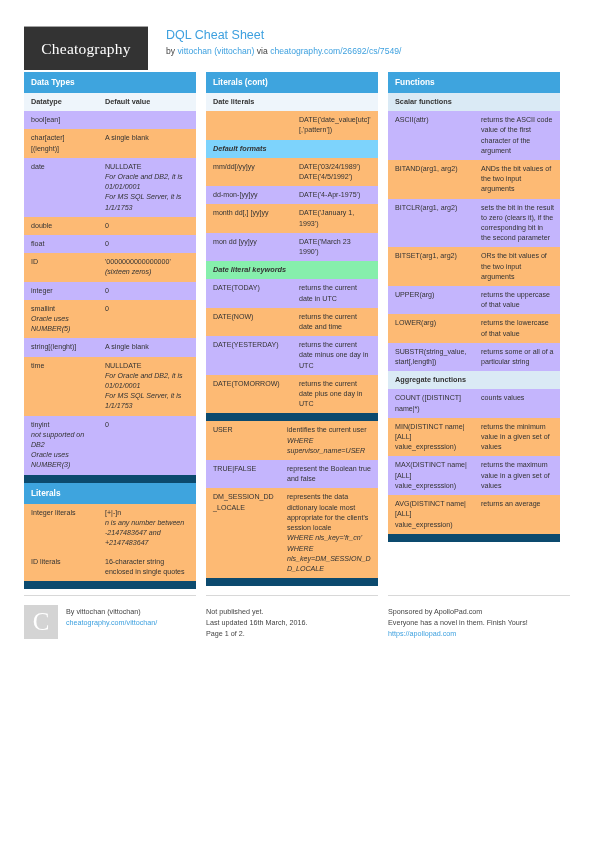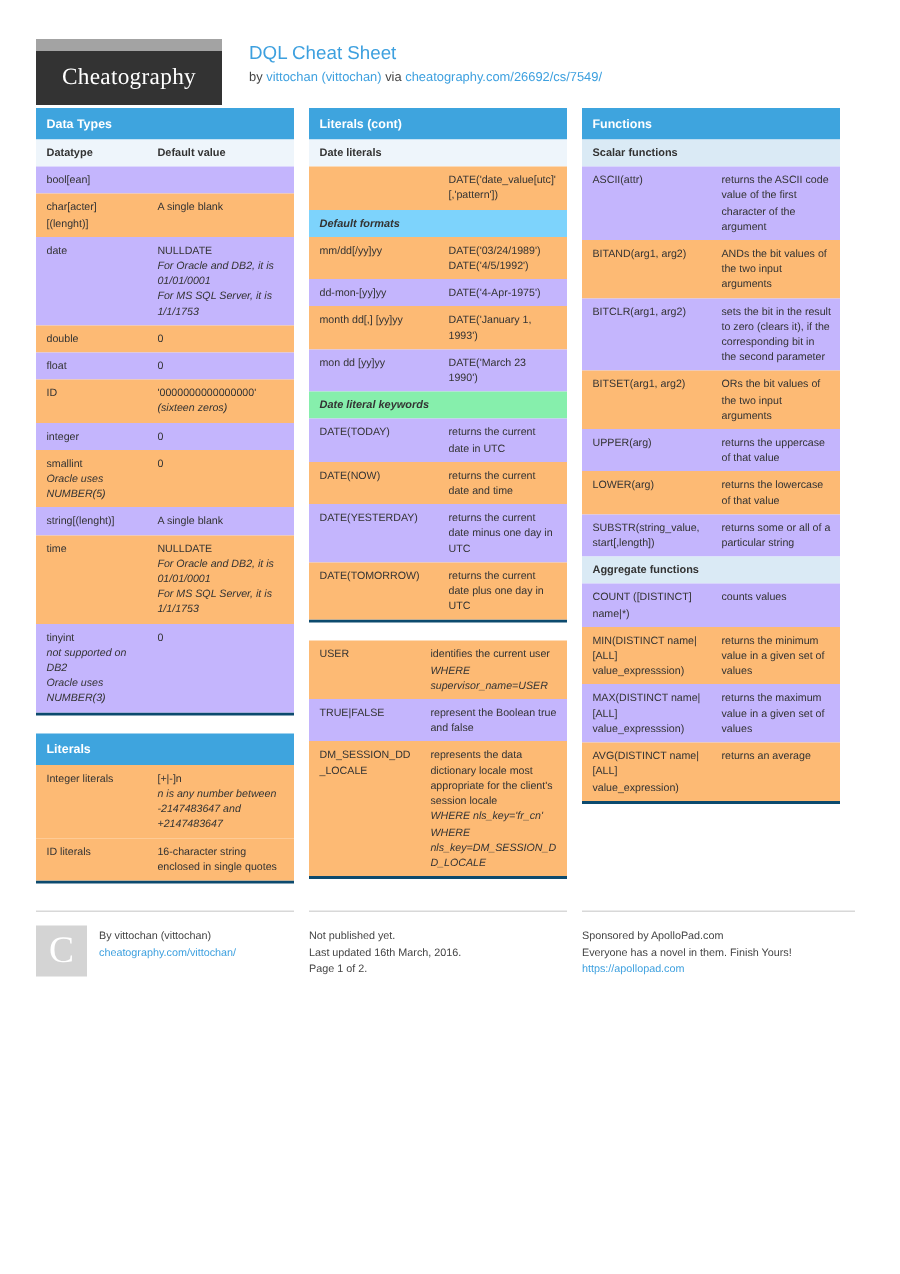--- a/index.html
+++ b/index.html
@@ -9,21 +9,21 @@
     background: #ffffff;
     font-family: "Liberation Sans", sans-serif;
   }
   .page { width: 600px; height: 849px; position: relative; padding: 0 24px; }
 
   
   .header { display: flex; align-items: flex-start; padding-top: 26px; height: 62px; }
   .logo-box {
     width: 124px; height: 44px;
     background: #333333;
-    border-top: 8px solid #a3a3a3;
+    border-top: 1px solid #a3a3a3;
     display: flex; align-items: center; justify-content: center;
     flex: 0 0 auto;
   }
   .logo-text {
     color: #ffffff;
     font-family: "Liberation Serif", serif;
     font-size: 15.5px;
     letter-spacing: .2px;
   }
   .title-block { padding-left: 18px; padding-top: 1px; }
@@ -31,21 +31,21 @@
     color: #3da0df; font-size: 12.5px; font-weight: normal;
     line-height: 16px; margin: 0 0 2px 0;
   }
   .byline { font-size: 8.6px; color: #444; line-height: 12px; }
   .byline a { color: #3da0df; text-decoration: none; }
 
   
   .columns { display: flex; gap: 10px; margin-top: 10px; }
   .col { width: 172px; flex: 0 0 172px; }
 
-  .block { margin-bottom: 12px; border-bottom: 2px solid #0c4a6e; }
+  .block { margin-bottom: 0; border-bottom: 8px solid #0c4a6e; }
   .block-title {
     background: #3ea4de; color: #ffffff;
     font-size: 8.3px; font-weight: bold;
     padding: 5px 6px 5px 7px;
     line-height: 11px;
   }
   table.grid { width: 100%; border-collapse: collapse; table-layout: fixed; }
   table.grid td {
     font-size: 7.1px; line-height: 10.2px;
     padding: 4px 6px 4px 7px;

